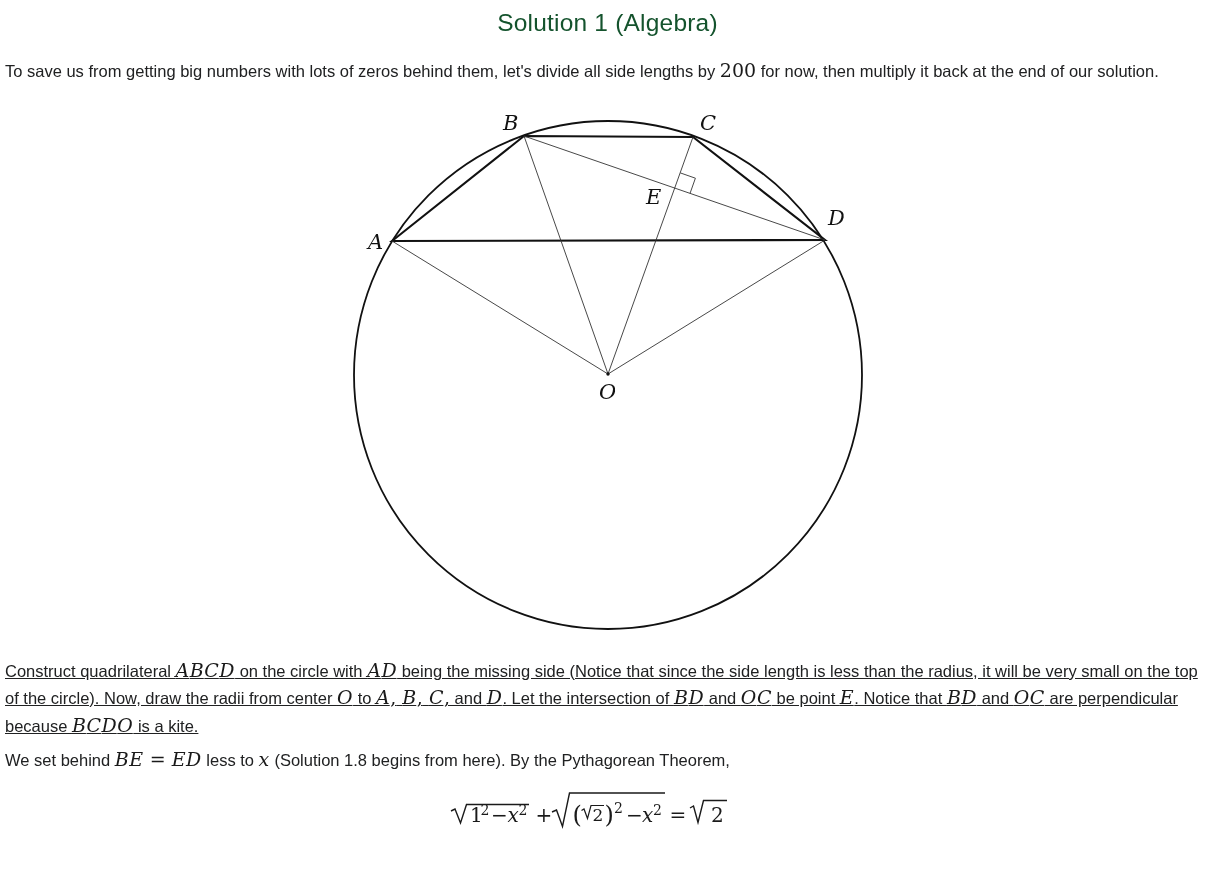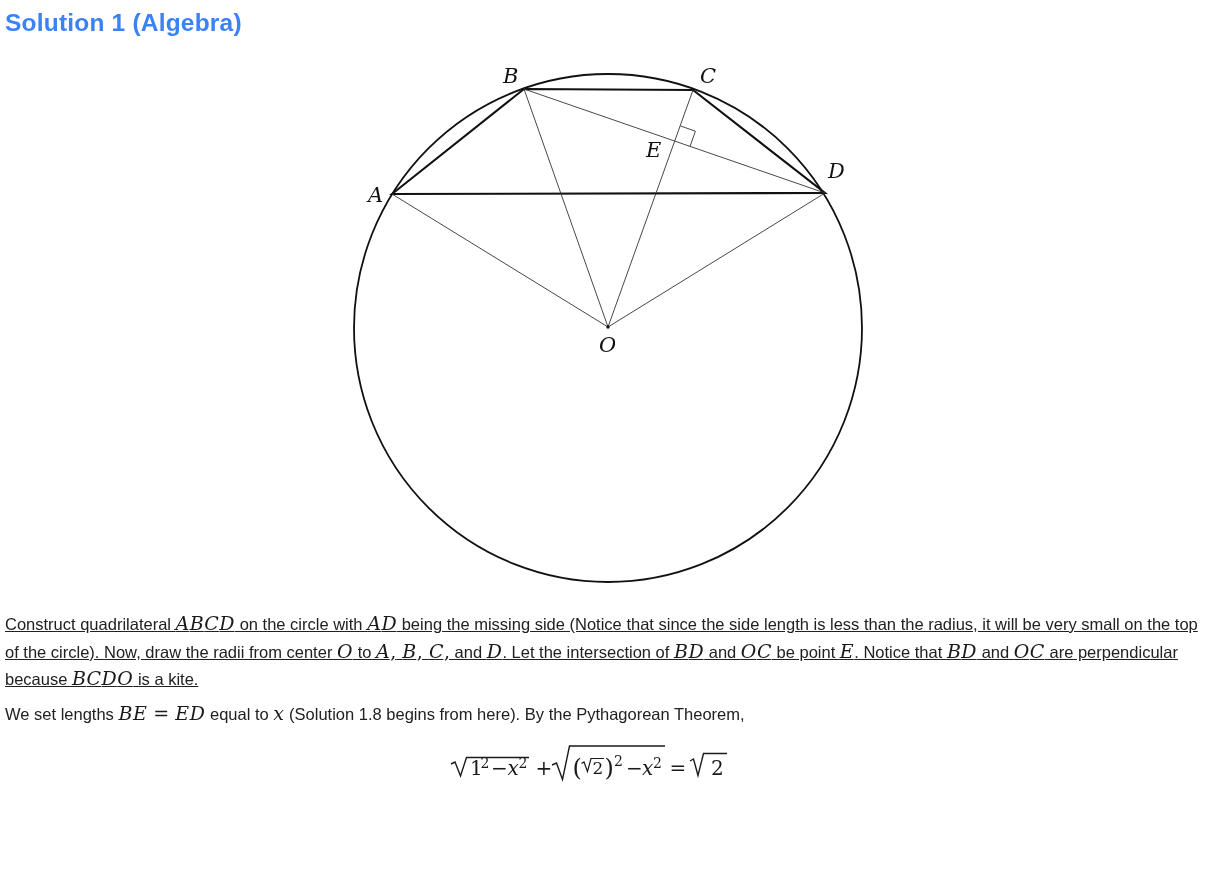--- a/index.html
+++ b/index.html
@@ -1,20 +1,20 @@
 <!DOCTYPE html>
 <html><head>
 <meta charset="utf-8">
 <style>
   html,body{margin:0;padding:0;background:#ffffff;}
   body{width:1215px;height:880px;overflow:hidden;
        font-family:"Liberation Sans",sans-serif;color:#202122;}
   main{padding:0 5px;}
-  h2{font-size:24.5px;line-height:30px;font-weight:700;color:#3b82f6;
-     margin:8px 0 0 0;letter-spacing:.2px;}
+  h2{font-size:24.5px;line-height:30px;font-weight:400;color:#14532d;
+     margin:8px 0 0 0;letter-spacing:.2px;text-align:center;}
   p{font-size:16.5px;line-height:26.5px;margin:0;max-width:1205px;}
   .p1{margin-top:19px;}
   .p2{margin-top:9px;text-decoration:underline;}
   .p3{margin-top:7px;}
   .math{font-family:"DejaVu Serif","Liberation Serif",serif;font-size:19px;
         color:#1a1a1a;white-space:pre;}
   .math .mi{font-style:italic;padding-right:.5px;}
   figure{margin:18px 0 0 345px;width:520px;height:545px;}
   .eq-wrap{margin-top:15px;display:flex;justify-content:center;}
   .lbl{font-family:"DejaVu Serif","Liberation Serif",serif;font-style:italic;
@@ -26,20 +26,21 @@
   .fp{font-size:24px;}         
   .fi{font-style:italic;}
 </style>
 </head>
 <body>
 
 <main>
 
   <h2>Solution 1 (Algebra)</h2>
 
+  <p class="p1"><span>To save us from getting big numbers with lots of zeros behind them, let's divide all side lengths by </span><span class="math"><span>2</span><span>0</span><span>0</span></span><span> for now, then multiply it back at the end of our solution.</span></p>
 
   <figure>
     <svg width="520" height="545" viewBox="0 0 520 545">
 
       <circle cx="258" cy="272" r="254" fill="none" stroke="#111111" stroke-width="1.8"></circle>
 
       <polygon points="42,138 174,33 343,34 475,137" fill="none" stroke="#111111" stroke-width="2.1" stroke-linejoin="miter"></polygon>
 
       <path d="M42,138 L258,271" stroke="#333333" stroke-width="0.9" fill="none"></path>
       <path d="M174,33 L258,271" stroke="#333333" stroke-width="0.9" fill="none"></path>
@@ -56,21 +57,21 @@
       <text class="lbl" x="153" y="27">B</text>
       <text class="lbl" x="350" y="27">C</text>
       <text class="lbl" x="478" y="122">D</text>
       <text class="lbl" x="296" y="101">E</text>
       <text class="lbl" x="249" y="296">O</text>
     </svg>
   </figure>
 
   <p class="p2"><span>Construct quadrilateral </span><span class="math"><span class="mi">A</span><span class="mi">B</span><span class="mi">C</span><span class="mi">D</span></span><span> on the circle with </span><span class="math"><span class="mi">A</span><span class="mi">D</span></span><span> being the missing side (Notice that since the side length is less than the radius, it will be very small on the top of the circle). Now, draw the radii from center </span><span class="math"><span class="mi">O</span></span><span> to </span><span class="math"><span class="mi">A</span><span>,</span><span> </span><span class="mi">B</span><span>,</span><span> </span><span class="mi">C</span><span>,</span></span><span> and </span><span class="math"><span class="mi">D</span></span><span>. Let the intersection of </span><span class="math"><span class="mi">B</span><span class="mi">D</span></span><span> and </span><span class="math"><span class="mi">O</span><span class="mi">C</span></span><span> be point </span><span class="math"><span class="mi">E</span></span><span>. Notice that </span><span class="math"><span class="mi">B</span><span class="mi">D</span></span><span> and </span><span class="math"><span class="mi">O</span><span class="mi">C</span></span><span> are perpendicular because </span><span class="math"><span class="mi">B</span><span class="mi">C</span><span class="mi">D</span><span class="mi">O</span></span><span> is a kite.</span></p>
 
-  <p class="p3"><span>We set lengths </span><span class="math"><span class="mi">B</span><span class="mi">E</span><span> </span><span>=</span><span> </span><span class="mi">E</span><span class="mi">D</span></span><span> equal to </span><span class="math"><span class="mi">x</span></span><span> (Solution 1.8 begins from here). By the Pythagorean Theorem,</span></p>
+  <p class="p3"><span>We set behind </span><span class="math"><span class="mi">B</span><span class="mi">E</span><span> </span><span>=</span><span> </span><span class="mi">E</span><span class="mi">D</span></span><span> less to </span><span class="math"><span class="mi">x</span></span><span> (Solution 1.8 begins from here). By the Pythagorean Theorem,</span></p>
 
   <div class="eq-wrap">
     <svg width="316" height="46" viewBox="0 0 316 46">
 
       <path d="M1,22 L5,20 L10.5,34 L16.5,15.5 H79" fill="none" stroke="#1a1a1a" stroke-width="1.4" stroke-linejoin="miter"></path>
       <text class="fq fm" x="20" y="33">1</text>
       <text class="fq fs" x="30.5" y="26">2</text>
       <text class="fq fm" x="41" y="33">−</text>
       <text class="fq fm fi" x="57.5" y="33">x</text>
       <text class="fq fs" x="68.5" y="26">2</text>

